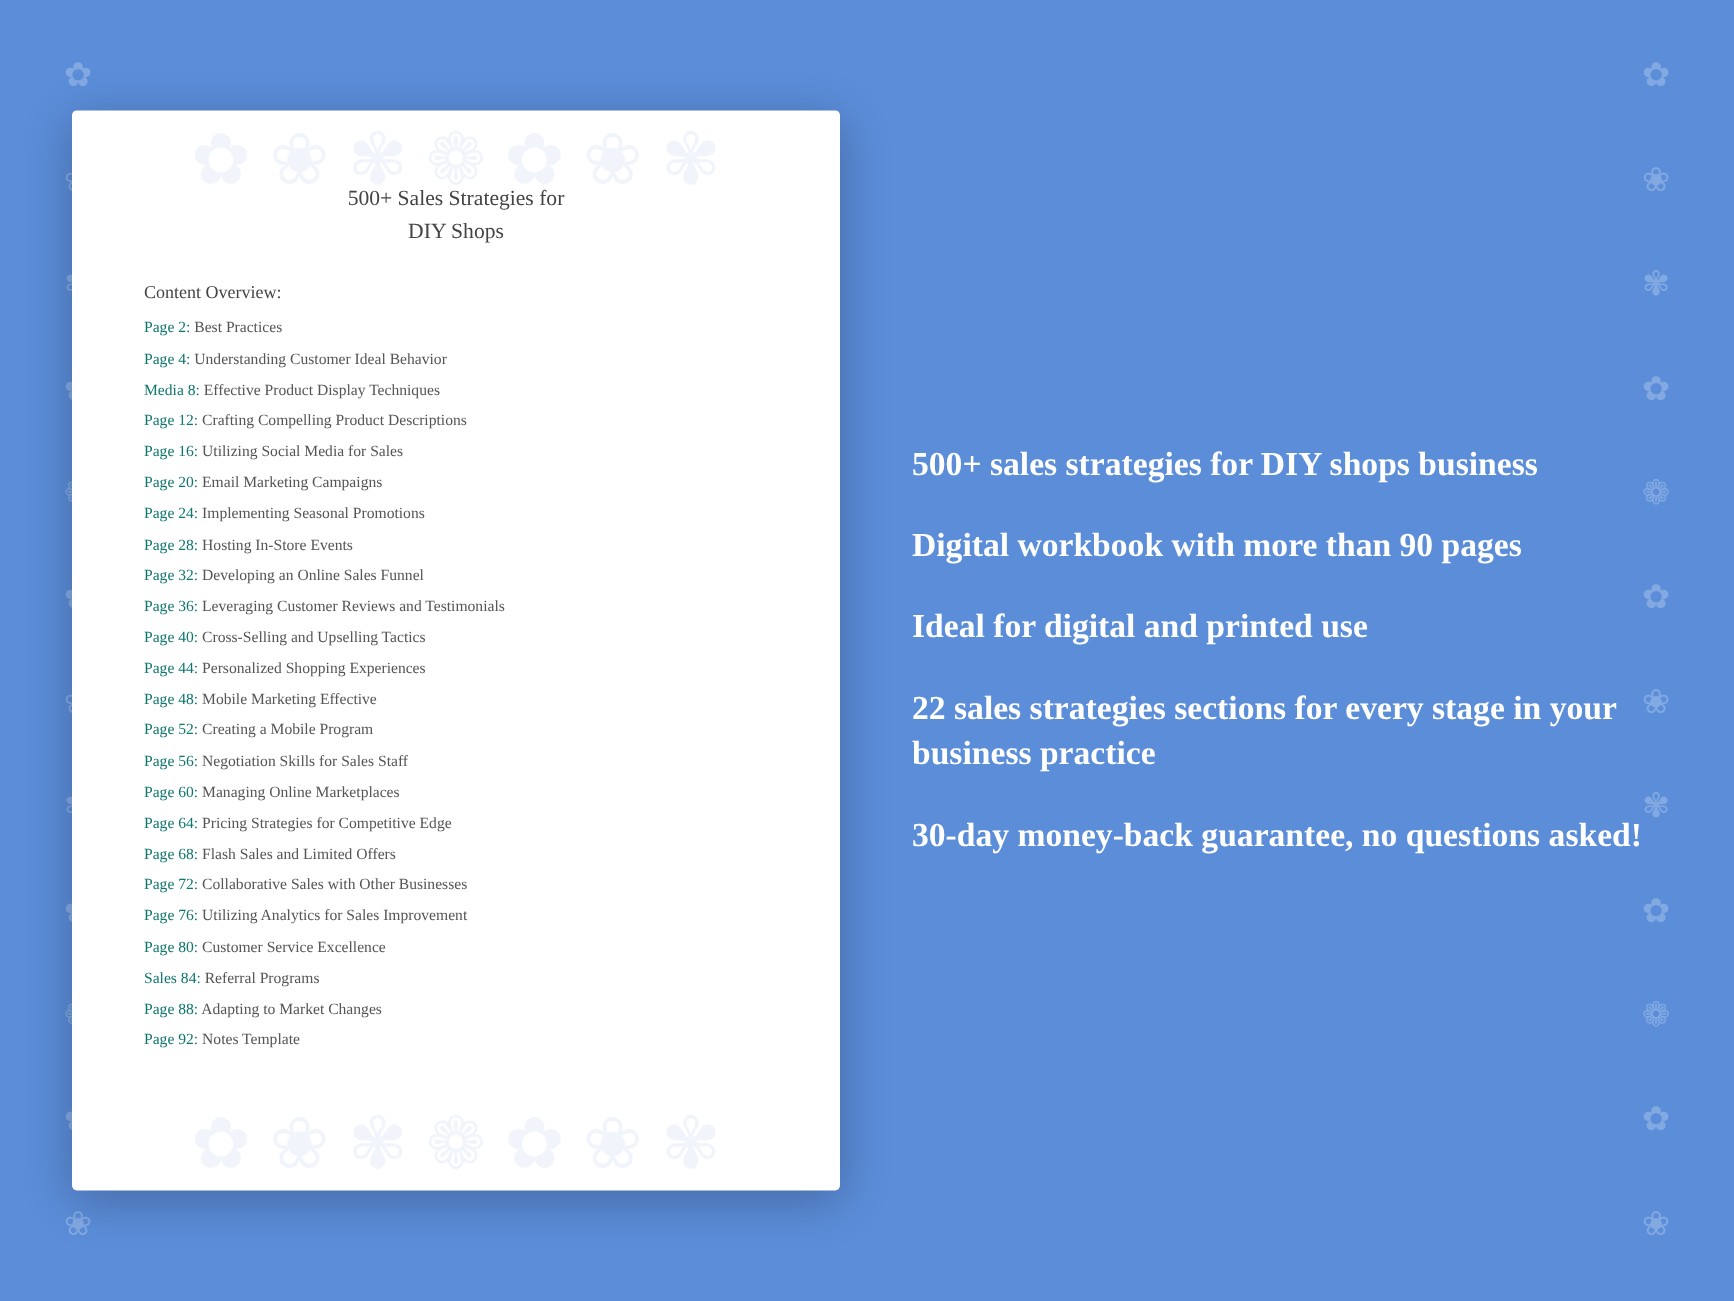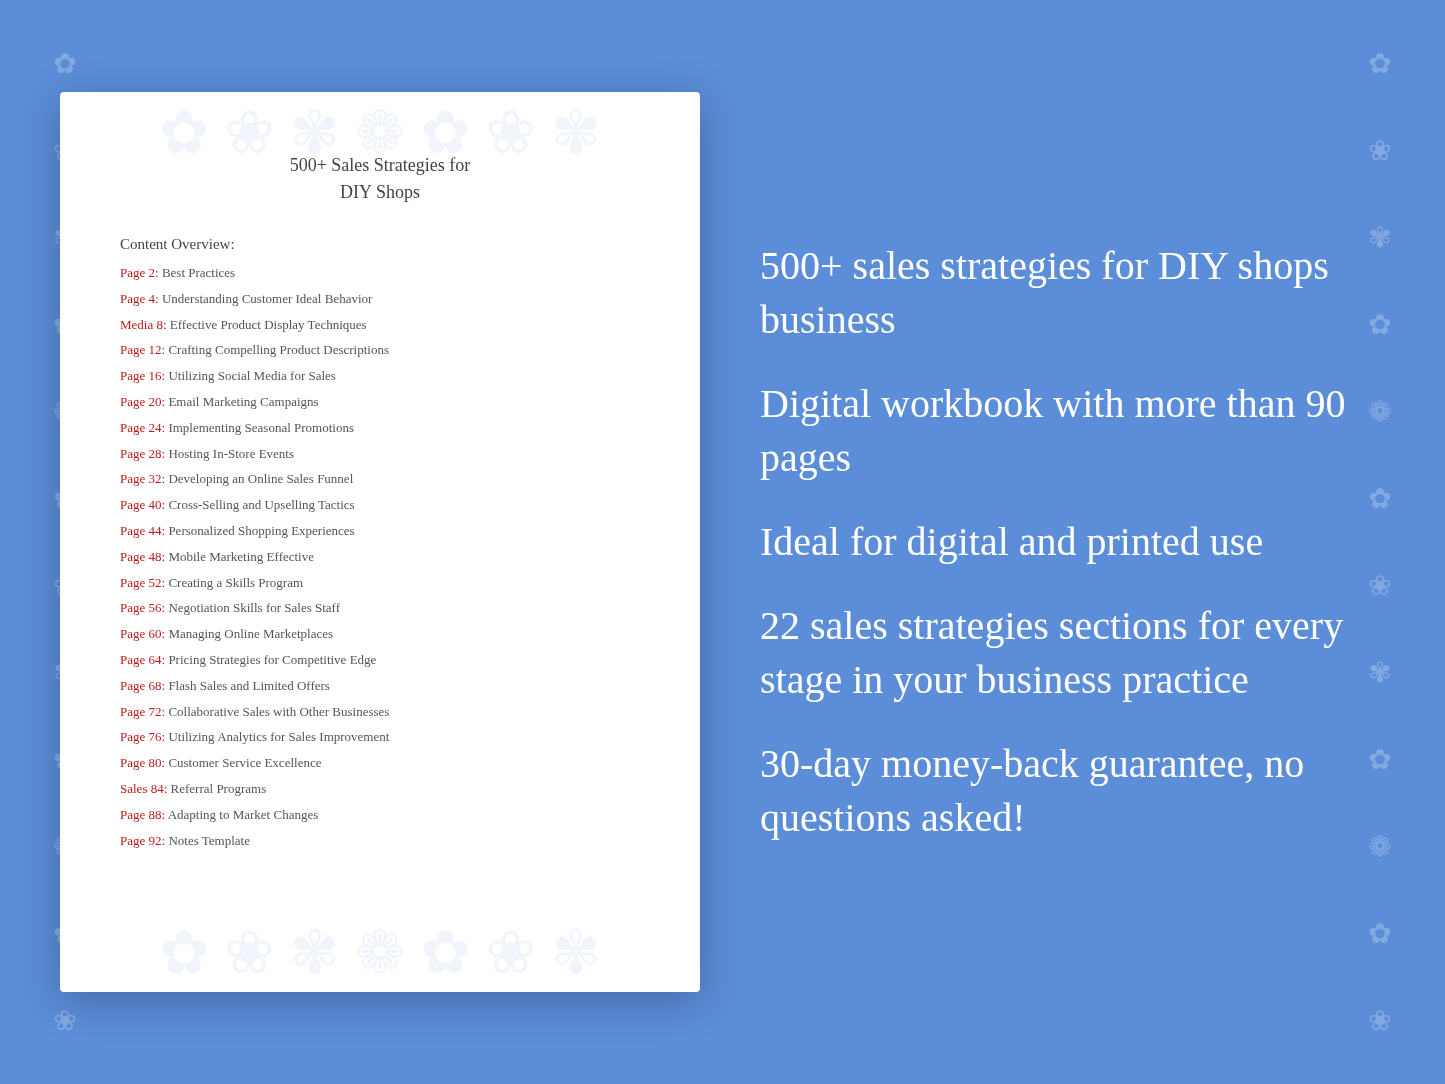--- a/index.html
+++ b/index.html
@@ -103,40 +103,40 @@
     }
 
     .toc-item {
       font-size: 13px;
       color: #555;
       font-family: 'Georgia', serif;
       line-height: 1.6;
     }
 
     .toc-page-num {
-      color: #b91c1c;
+      color: #0f766e;
       min-width: 38px;
       display: inline-block;
     }
 
     
     .text-panel {
       flex: 1;
       display: flex;
       flex-direction: column;
       gap: 30px;
       padding: 20px 0;
     }
 
     .text-block {
-      font-size: 40px;
+      font-size: 28px;
       color: #ffffff;
       font-family: 'Georgia', serif;
       line-height: 1.35;
-      font-weight: normal;
+      font-weight: bold;
     }
   </style>
 </head>
 <body>
 
 <div class="floral-left">
   <span class="floral-item">✿</span>
   <span class="floral-item">❀</span>
   <span class="floral-item">✾</span>
   <span class="floral-item">✿</span>
@@ -183,24 +183,25 @@
     <ul class="toc-list" id="toc-list">
     <li class="toc-item"><span class="toc-page-num">Page  2:</span> <span>Best Practices</span></li>
         <li class="toc-item"><span class="toc-page-num">Page  4:</span> <span>Understanding Customer Ideal Behavior</span></li>
         <li class="toc-item"><span class="toc-page-num">Media  8:</span> <span>Effective Product Display Techniques</span></li>
         <li class="toc-item"><span class="toc-page-num">Page 12:</span> <span>Crafting Compelling Product Descriptions</span></li>
         <li class="toc-item"><span class="toc-page-num">Page 16:</span> <span>Utilizing Social Media for Sales</span></li>
         <li class="toc-item"><span class="toc-page-num">Page 20:</span> <span>Email Marketing Campaigns</span></li>
         <li class="toc-item"><span class="toc-page-num">Page 24:</span> <span>Implementing Seasonal Promotions</span></li>
         <li class="toc-item"><span class="toc-page-num">Page 28:</span> <span>Hosting In-Store Events</span></li>
         <li class="toc-item"><span class="toc-page-num">Page 32:</span> <span>Developing an Online Sales Funnel</span></li>
+        <li class="toc-item"><span class="toc-page-num">Page 36:</span> <span>Leveraging Customer Reviews and Testimonials</span></li>
         <li class="toc-item"><span class="toc-page-num">Page 40:</span> <span>Cross-Selling and Upselling Tactics</span></li>
         <li class="toc-item"><span class="toc-page-num">Page 44:</span> <span>Personalized Shopping Experiences</span></li>
         <li class="toc-item"><span class="toc-page-num">Page 48:</span> <span>Mobile Marketing Effective</span></li>
-        <li class="toc-item"><span class="toc-page-num">Page 52:</span> <span>Creating a Skills Program</span></li>
+        <li class="toc-item"><span class="toc-page-num">Page 52:</span> <span>Creating a Mobile Program</span></li>
         <li class="toc-item"><span class="toc-page-num">Page 56:</span> <span>Negotiation Skills for Sales Staff</span></li>
         <li class="toc-item"><span class="toc-page-num">Page 60:</span> <span>Managing Online Marketplaces</span></li>
         <li class="toc-item"><span class="toc-page-num">Page 64:</span> <span>Pricing Strategies for Competitive Edge</span></li>
         <li class="toc-item"><span class="toc-page-num">Page 68:</span> <span>Flash Sales and Limited Offers</span></li>
         <li class="toc-item"><span class="toc-page-num">Page 72:</span> <span>Collaborative Sales with Other Businesses</span></li>
         <li class="toc-item"><span class="toc-page-num">Page 76:</span> <span>Utilizing Analytics for Sales Improvement</span></li>
         <li class="toc-item"><span class="toc-page-num">Page 80:</span> <span>Customer Service Excellence</span></li>
         <li class="toc-item"><span class="toc-page-num">Sales 84:</span> <span>Referral Programs</span></li>
         <li class="toc-item"><span class="toc-page-num">Page 88:</span> <span>Adapting to Market Changes</span></li>
         <li class="toc-item"><span class="toc-page-num">Page 92:</span> <span>Notes Template</span></li>

